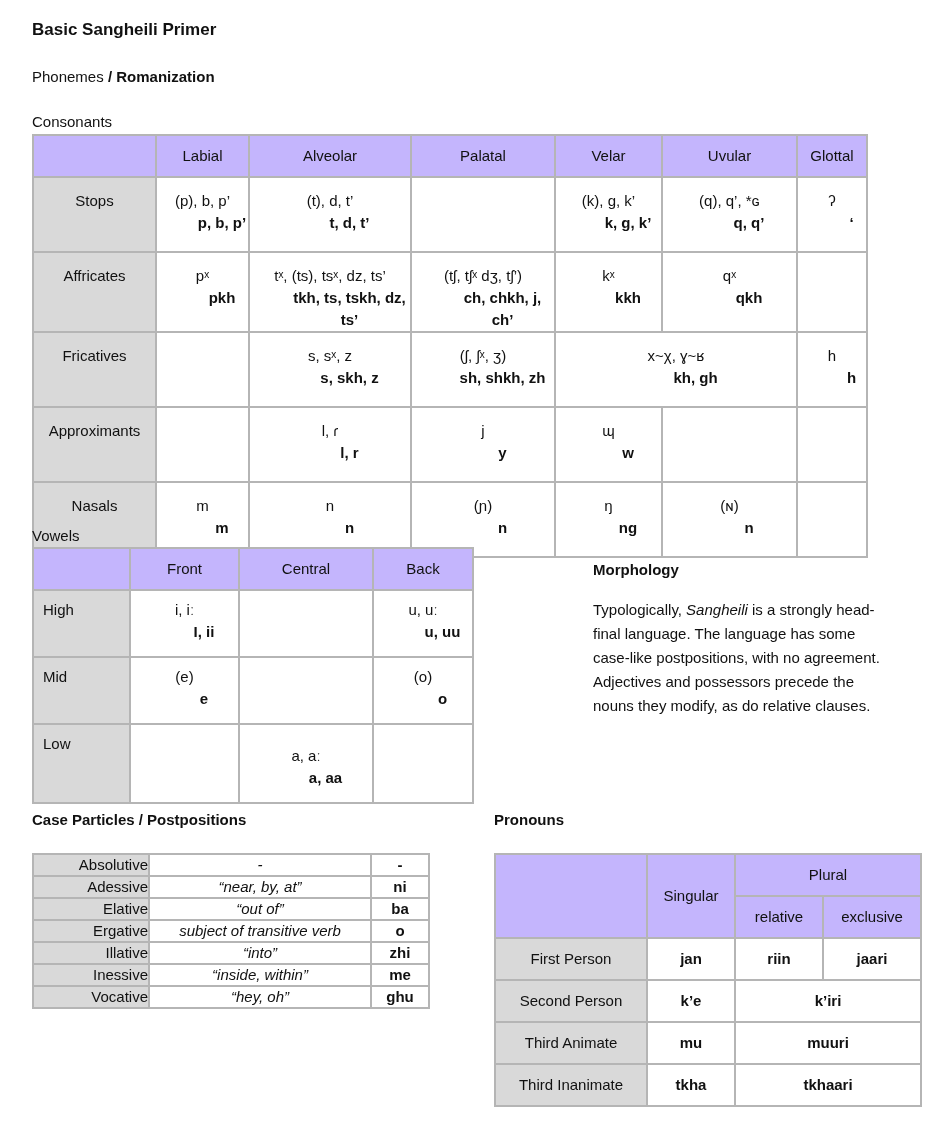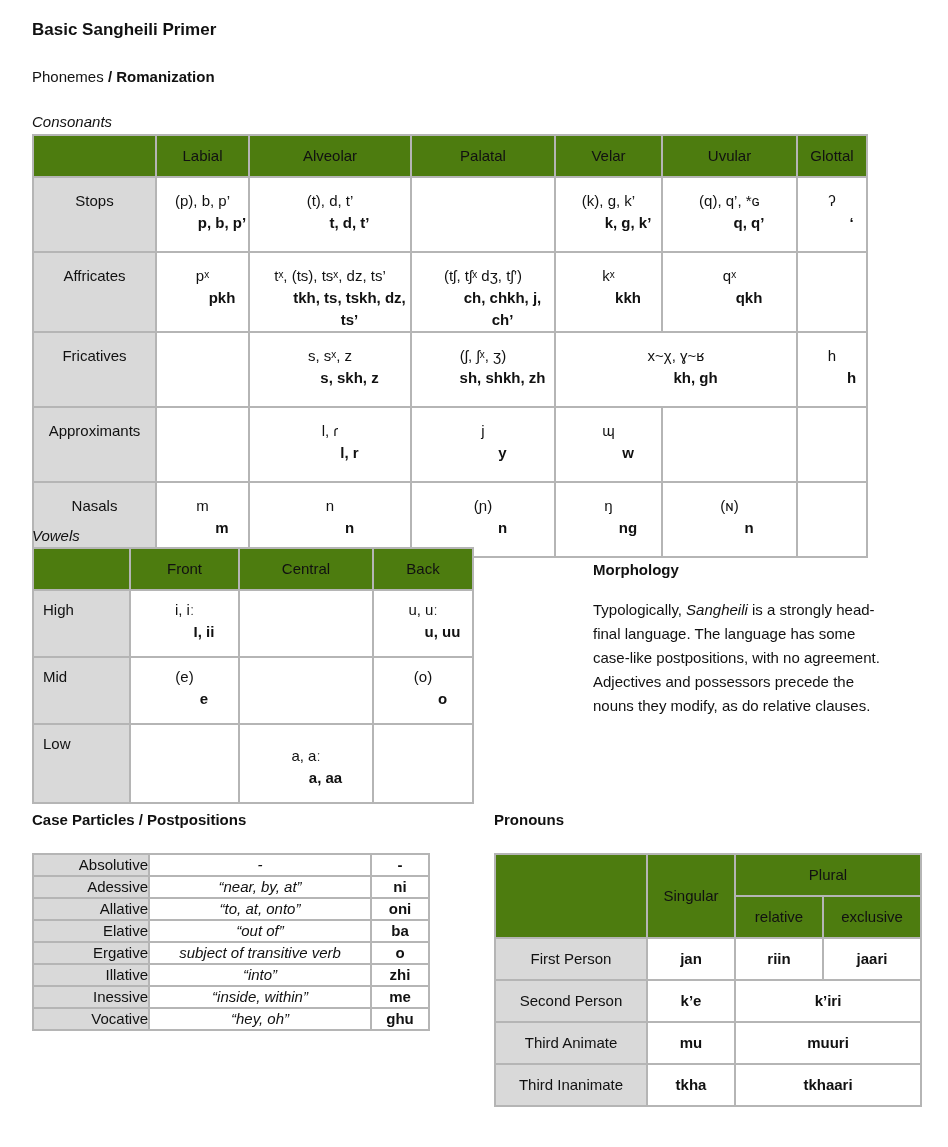--- a/index.html
+++ b/index.html
@@ -2,25 +2,25 @@
 <html><head>
 <meta charset="utf-8">
 <style>
   html, body { margin:0; padding:0; background:#ffffff; }
   body { width:948px; height:1147px; position:relative; overflow:hidden;
          font-family:"Liberation Sans", "DejaVu Sans", sans-serif; color:#111; font-size:15px; }
   .abs { position:absolute; }
   .title { left:32px; top:20px; font-weight:bold; font-size:17px; }
   .subtitle { left:32px; top:68px; font-size:15px; }
   .subtitle b { font-weight:bold; }
-  .section-italic { font-style:italic; font-size:15px; }
+  .section-italic { font-size:15px; }
   .section-bold { font-weight:bold; font-size:15px; }
   table { border-collapse:collapse; position:absolute; table-layout:fixed; }
   td, th { border:2px solid #b5b5b5; text-align:center; vertical-align:top; padding:0; font-weight:normal; font-size:15px; line-height:22px; }
-  .hdr { background:#4d7c0f; }
+  .hdr { background:#c4b5fd; }
   .ipa { display:block; }
   .rom { display:block; font-weight:bold;margin-left:39px; }
   
   #cons { left:32px; top:134px; width:834px; }
   #cons th { height:40px; vertical-align:middle; }
   #cons td { height:61px; padding-top:12px; }
   #cons td.rowh { background:#d9d9d9; }
   
   #vow { left:32px; top:547px; width:440px; }
   #vow th { height:40px; vertical-align:middle; }
@@ -260,25 +260,20 @@
         <td class="rowh">Absolutive</td>
         <td class="mean">-</td>
         <td class="part">-</td>
       </tr>
       <tr>
         <td class="rowh">Adessive</td>
         <td class="mean">“near, by, at”</td>
         <td class="part">ni</td>
       </tr>
       <tr>
-        <td class="rowh">Allative</td>
-        <td class="mean">“to, at, onto”</td>
-        <td class="part">oni</td>
-      </tr>
-      <tr>
         <td class="rowh">Elative</td>
         <td class="mean">“out of”</td>
         <td class="part">ba</td>
       </tr>
       <tr>
         <td class="rowh">Ergative</td>
         <td class="mean">subject of transitive verb</td>
         <td class="part">o</td>
       </tr>
       <tr>

